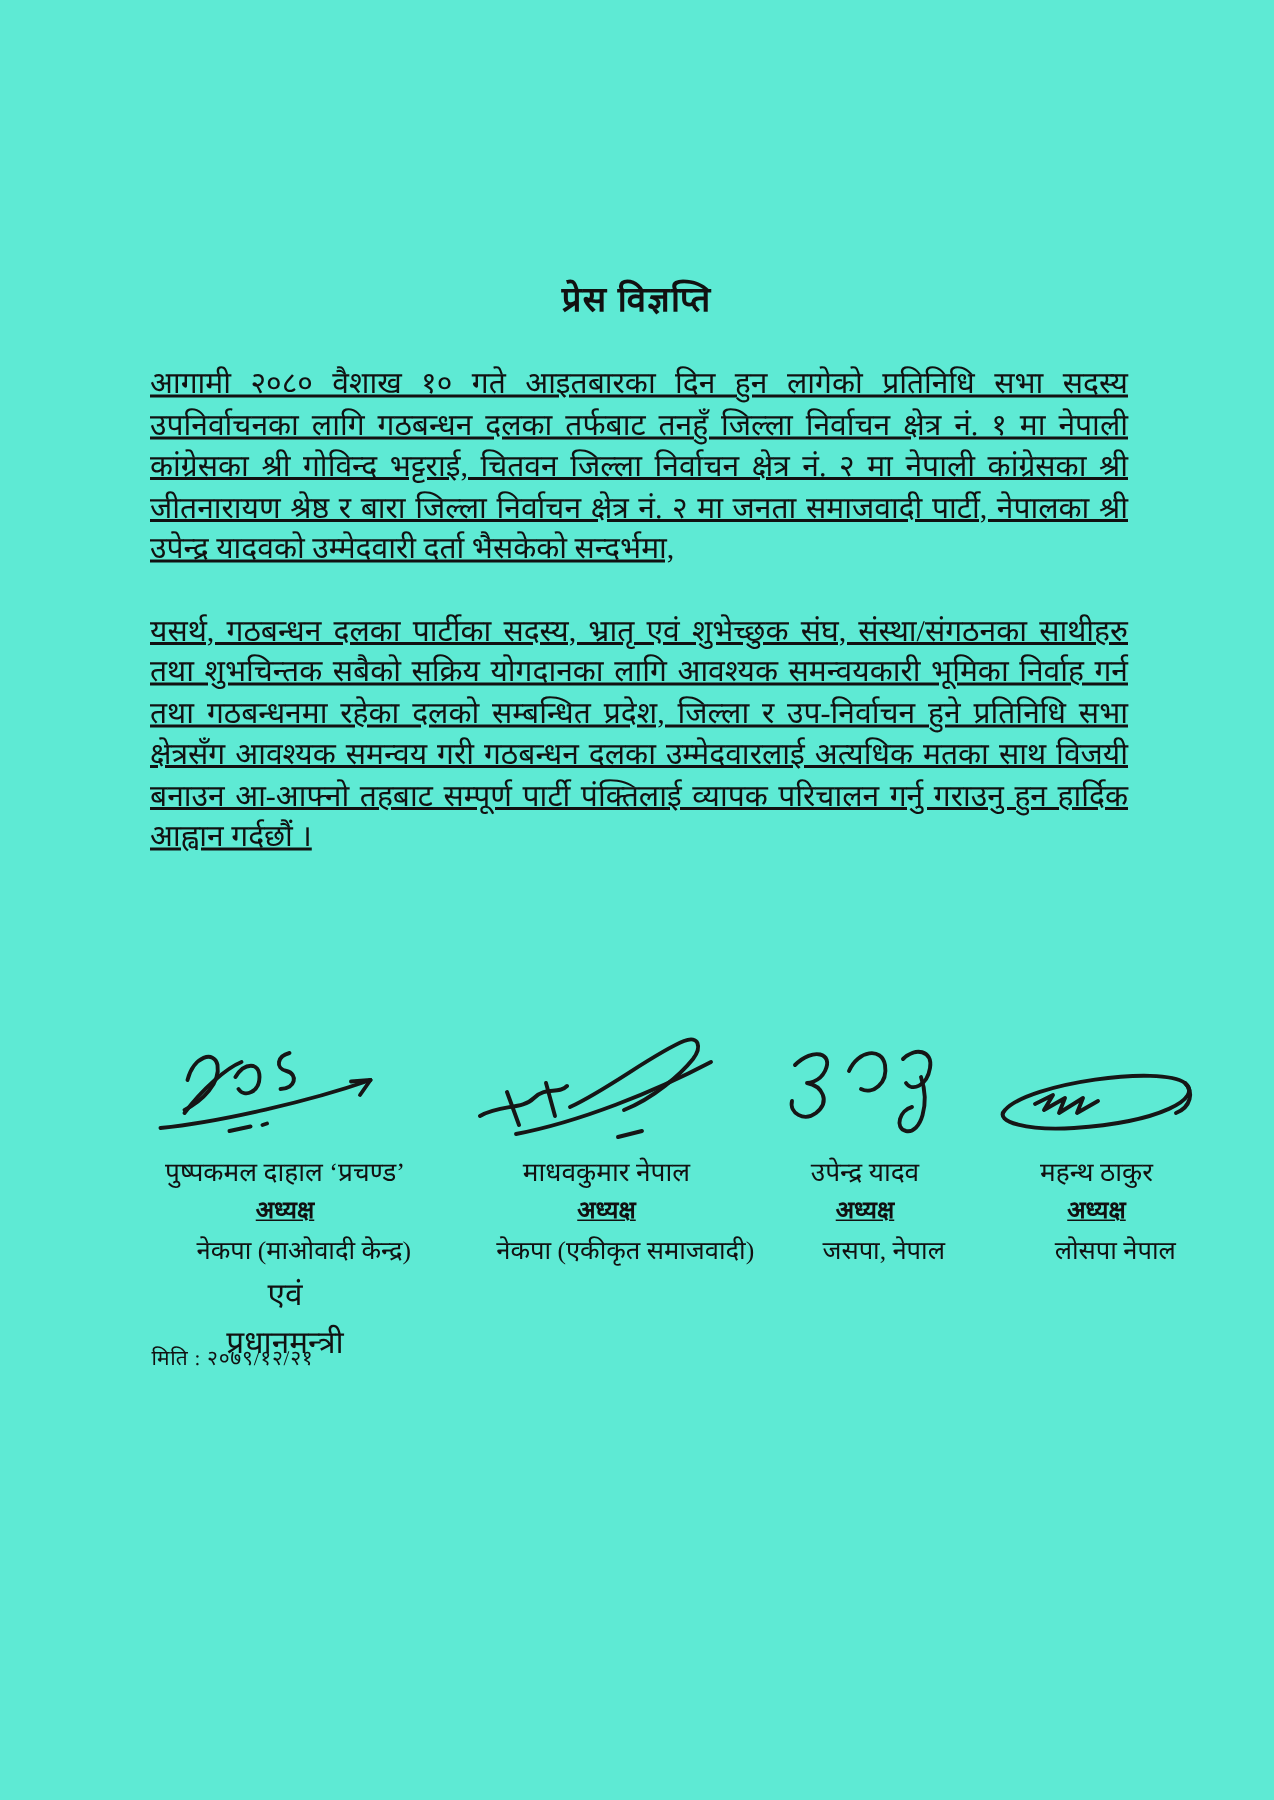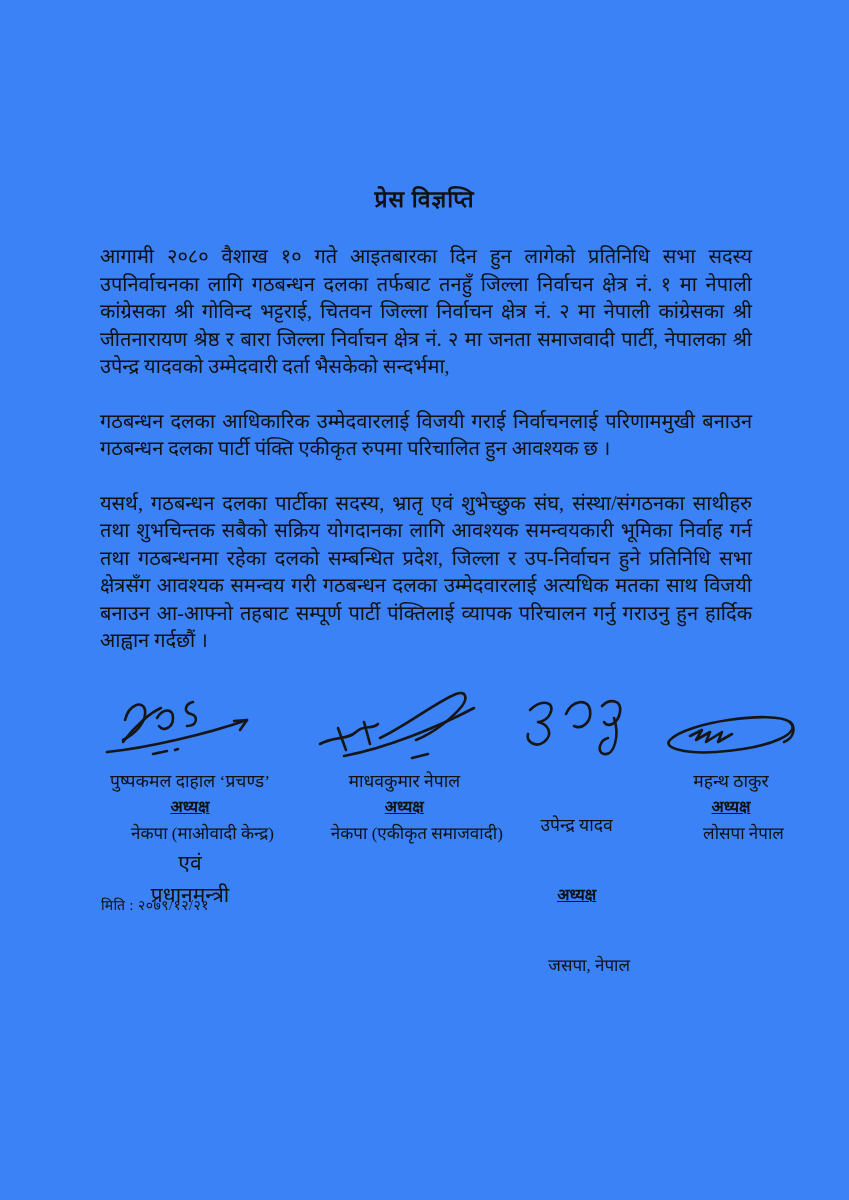--- a/index.html
+++ b/index.html
@@ -6,21 +6,21 @@
     margin: 0;
     padding: 0;
     background: #ffffff;
     font-family: "Liberation Serif", "DejaVu Serif", serif;
     color: #111111;
   }
   .page {
     position: relative;
     width: 849px;
     height: 1200px;
-    background: #3b82f6;
+    background: #5eead4;
     overflow: hidden;
     margin: 0 auto;
   }
   .doc-title {
     position: absolute;
     top: 182px;
     left: 0;
     width: 849px;
     text-align: center;
     font-size: 23px;
@@ -28,20 +28,21 @@
     letter-spacing: 1px;
   }
   .body-text {
     position: absolute;
     top: 243px;
     left: 100px;
     width: 652px;
     font-size: 20px;
     line-height: 27.5px;
     text-align: justify;
+    text-decoration: underline;
   }
   .body-text p {
     margin: 0 0 27px 0;
   }
   .signature-block {
     position: absolute;
     top: 688px;
     left: 92px;
     width: 700px;
     display: flex;
@@ -50,21 +51,21 @@
   }
   .sig-col {
     display: flex;
     flex-direction: column;
     align-items: center;
     text-align: center;
   }
   .sig-col-1 { width: 196px; }
   .sig-col-2 { width: 132px; }
   .sig-col-3 { width: 158px; }
-  .sig-col-4 { width: 112px; gap: 44px; }
+  .sig-col-4 { width: 112px; }
   .sig-col-5 { width: 122px; }
   .sig-art {
     height: 78px;
     display: flex;
     align-items: flex-end;
     justify-content: center;
   }
   .sig-art svg { display: block; }
   .sig-art path {
     fill: none;
@@ -104,21 +105,20 @@
 </style>
 </head>
 <body>
 
 <div class="page">
 
   <div class="doc-title">प्रेस विज्ञप्ति</div>
 
   <div class="body-text">
     <p>आगामी २०८० वैशाख १० गते आइतबारका दिन हुन लागेको प्रतिनिधि सभा सदस्य उपनिर्वाचनका लागि गठबन्धन दलका तर्फबाट तनहुँ जिल्ला निर्वाचन क्षेत्र नं. १ मा नेपाली कांग्रेसका श्री गोविन्द भट्टराई, चितवन जिल्ला निर्वाचन क्षेत्र नं. २ मा नेपाली कांग्रेसका श्री जीतनारायण श्रेष्ठ र बारा जिल्ला निर्वाचन क्षेत्र नं. २ मा जनता समाजवादी पार्टी, नेपालका श्री उपेन्द्र यादवको उम्मेदवारी दर्ता भैसकेको सन्दर्भमा,</p>
-    <p>गठबन्धन दलका आधिकारिक उम्मेदवारलाई विजयी गराई निर्वाचनलाई परिणाममुखी बनाउन गठबन्धन दलका पार्टी पंक्ति एकीकृत रुपमा परिचालित हुन आवश्यक छ ।</p>
     <p>यसर्थ, गठबन्धन दलका पार्टीका सदस्य, भ्रातृ एवं शुभेच्छुक संघ, संस्था/संगठनका साथीहरु तथा शुभचिन्तक सबैको सक्रिय योगदानका लागि आवश्यक समन्वयकारी भूमिका निर्वाह गर्न तथा गठबन्धनमा रहेका दलको सम्बन्धित प्रदेश, जिल्ला र उप-निर्वाचन हुने प्रतिनिधि सभा क्षेत्रसँग आवश्यक समन्वय गरी गठबन्धन दलका उम्मेदवारलाई अत्यधिक मतका साथ विजयी बनाउन आ-आफ्नो तहबाट सम्पूर्ण पार्टी पंक्तिलाई व्यापक परिचालन गर्नु गराउनु हुन हार्दिक आह्वान गर्दछौं ।</p>
   </div>
 
   <div class="signature-block">
 
     <div class="sig-col sig-col-1">
       <div class="sig-art">
         <svg width="190" height="76" viewBox="0 0 190 76">
           <path d="M30,30 C34,14 48,10 50,20 C52,32 40,44 28,50"></path>
           <path d="M28,52 C40,36 56,22 66,18"></path>

